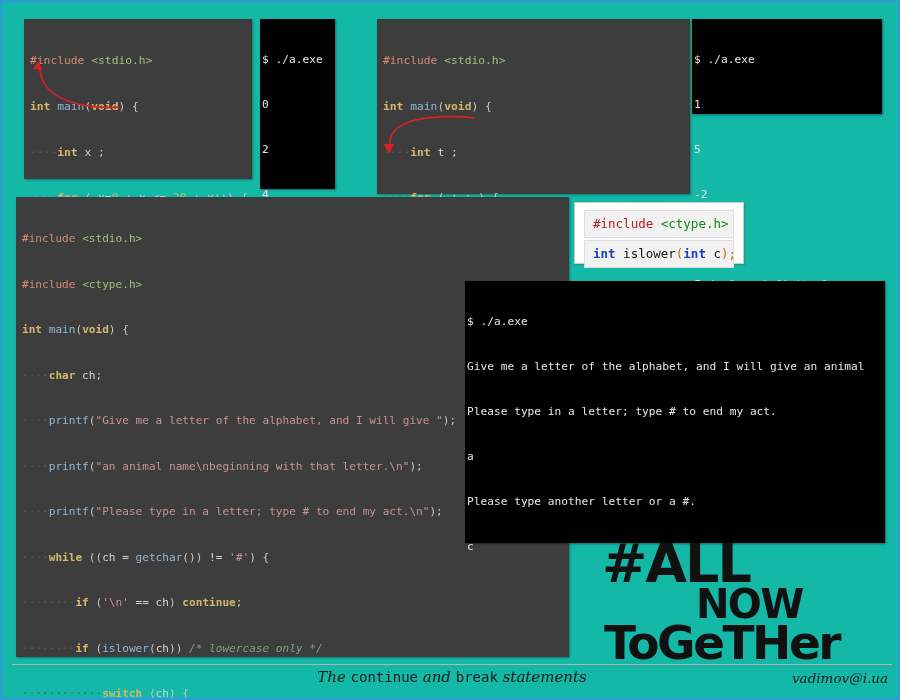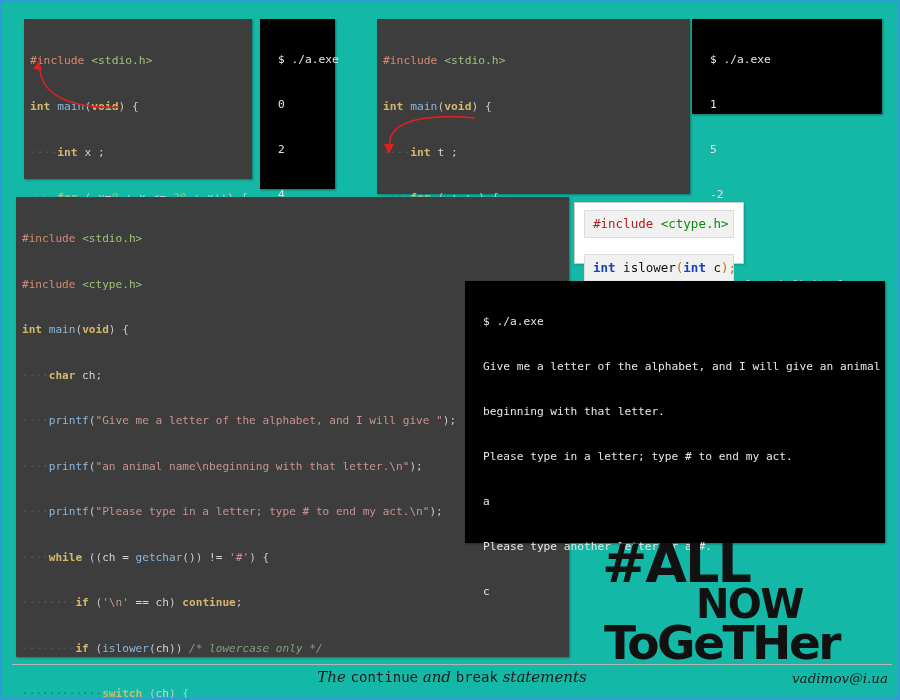--- a/index.html
+++ b/index.html
@@ -51,21 +51,21 @@
 
   
   .terminal {
     position: absolute;
     background: #000000;
     color: #e6e6e6;
     font-family: "DejaVu Sans Mono", monospace;
     font-size: 11.2px;
     line-height: 15.0px;
     white-space: pre;
-    padding: 3px 5px 4px 18px;
+    padding: 3px 5px 4px 2px;
     box-sizing: border-box;
     box-shadow: 1px 1px 2px rgba(0,0,0,0.4);
   }
   .terminal .ln { display: block; height: 15.0px; }
 
   
   .ref-group {
     position: absolute;
     background: #ffffff;
     border: 1px solid #c9c9c9;
@@ -75,21 +75,21 @@
   }
   .ref-box {
     font-family: "DejaVu Sans Mono", monospace;
     font-size: 12.5px;
     line-height: 18px;
     white-space: pre;
     padding: 4px 8px;
     background: #f1f1f1;
     border: 1px solid #dcdcdc;
   }
-  .ref-box + .ref-box { margin-top: 16px; }
+  .ref-box + .ref-box { margin-top: 2px; }
   .r-pre { color: #b02020; }
   .r-hdr { color: #118811; }
   .r-kw  { color: #1a3fbf; font-weight: bold; }
   .r-fn  { color: #111111; }
   .r-pun { color: #c07000; }
   .r-txt { color: #111111; }
 
   
   .arrow-svg { position: absolute; overflow: visible; pointer-events: none; }
 
@@ -232,21 +232,20 @@
   </div>
 
   <div class="ref-group" id="ref-group" style="left:572px; top:200px; width:170px; height:62px; padding:7px 9px;">
     <div class="ref-box"><span class="r-pre">#include</span><span class="r-txt"> </span><span class="r-hdr">&lt;ctype.h&gt;</span></div>
     <div class="ref-box"><span class="r-kw">int</span><span class="r-txt"> </span><span class="r-fn">islower</span><span class="r-pun">(</span><span class="r-kw">int</span><span class="r-txt"> c</span><span class="r-pun">);</span></div>
   </div>
 
   <div class="terminal" id="term-main" style="left:463px; top:279px; width:420px; height:262px;">
     <span class="ln">$ ./a.exe</span>
     <span class="ln">Give me a letter of the alphabet, and I will give an animal</span>
-    <span class="ln">beginning with that letter.</span>
     <span class="ln">Please type in a letter; type # to end my act.</span>
     <span class="ln">a</span>
     <span class="ln">Please type another letter or a #.</span>
     <span class="ln">c</span>
     
     
     
     
     
     

